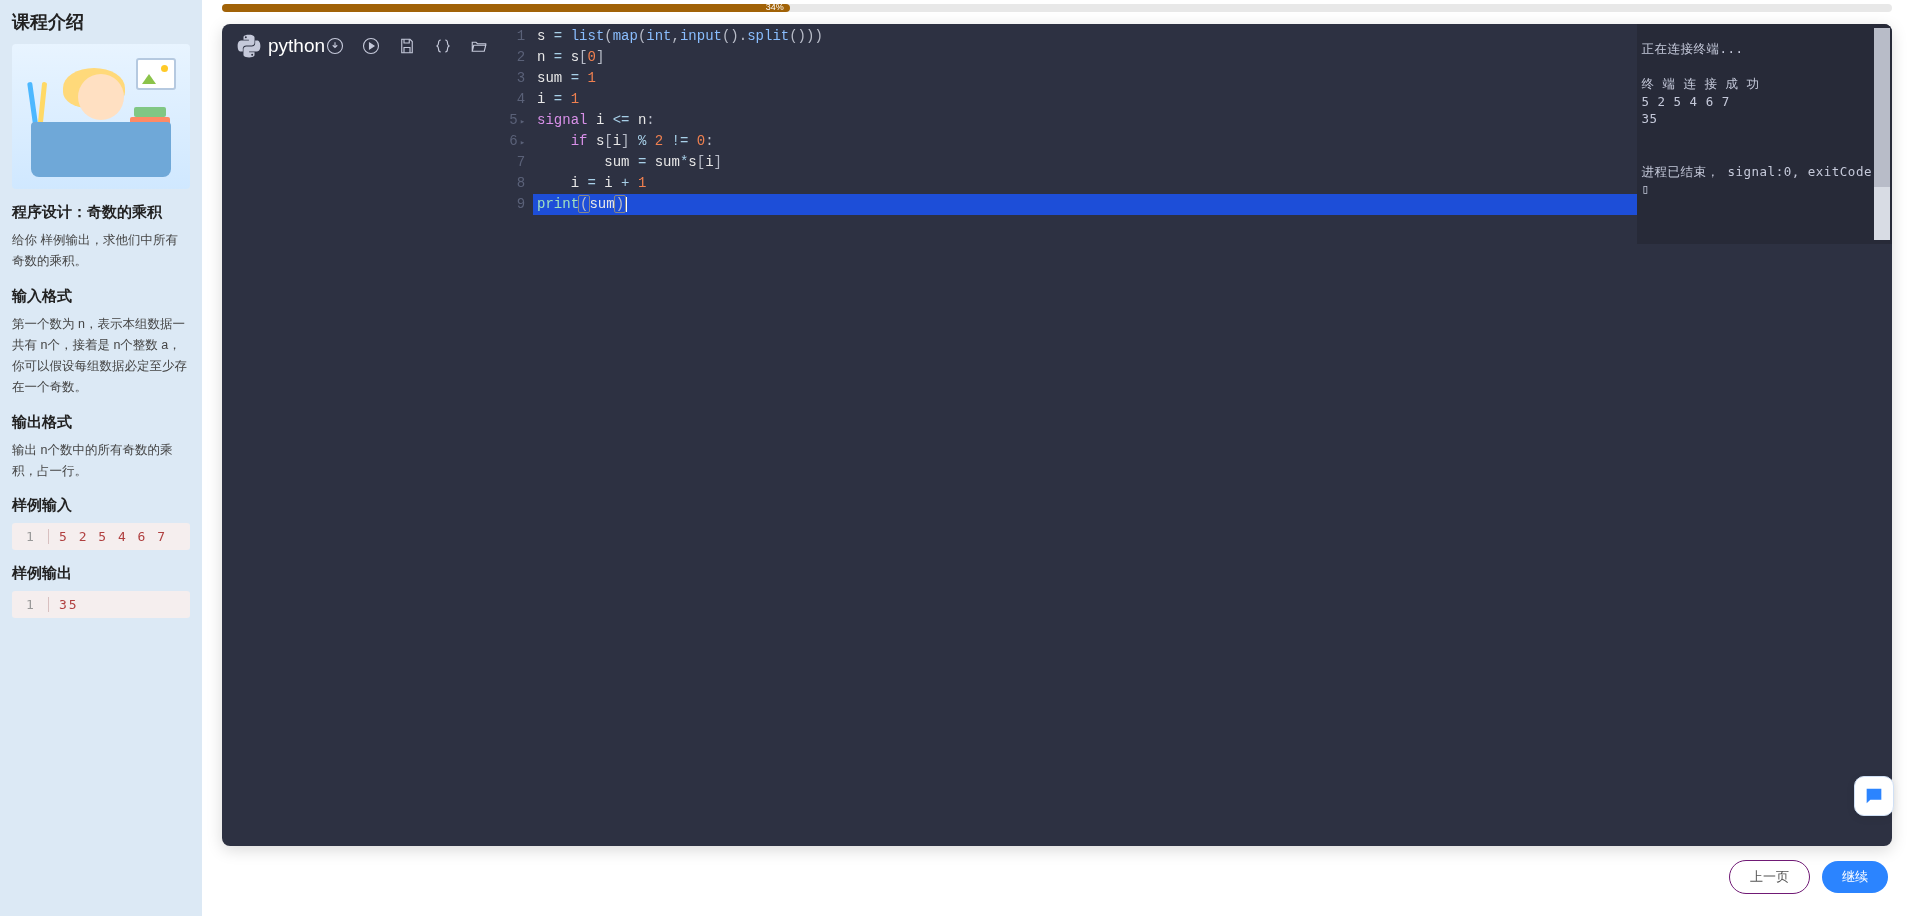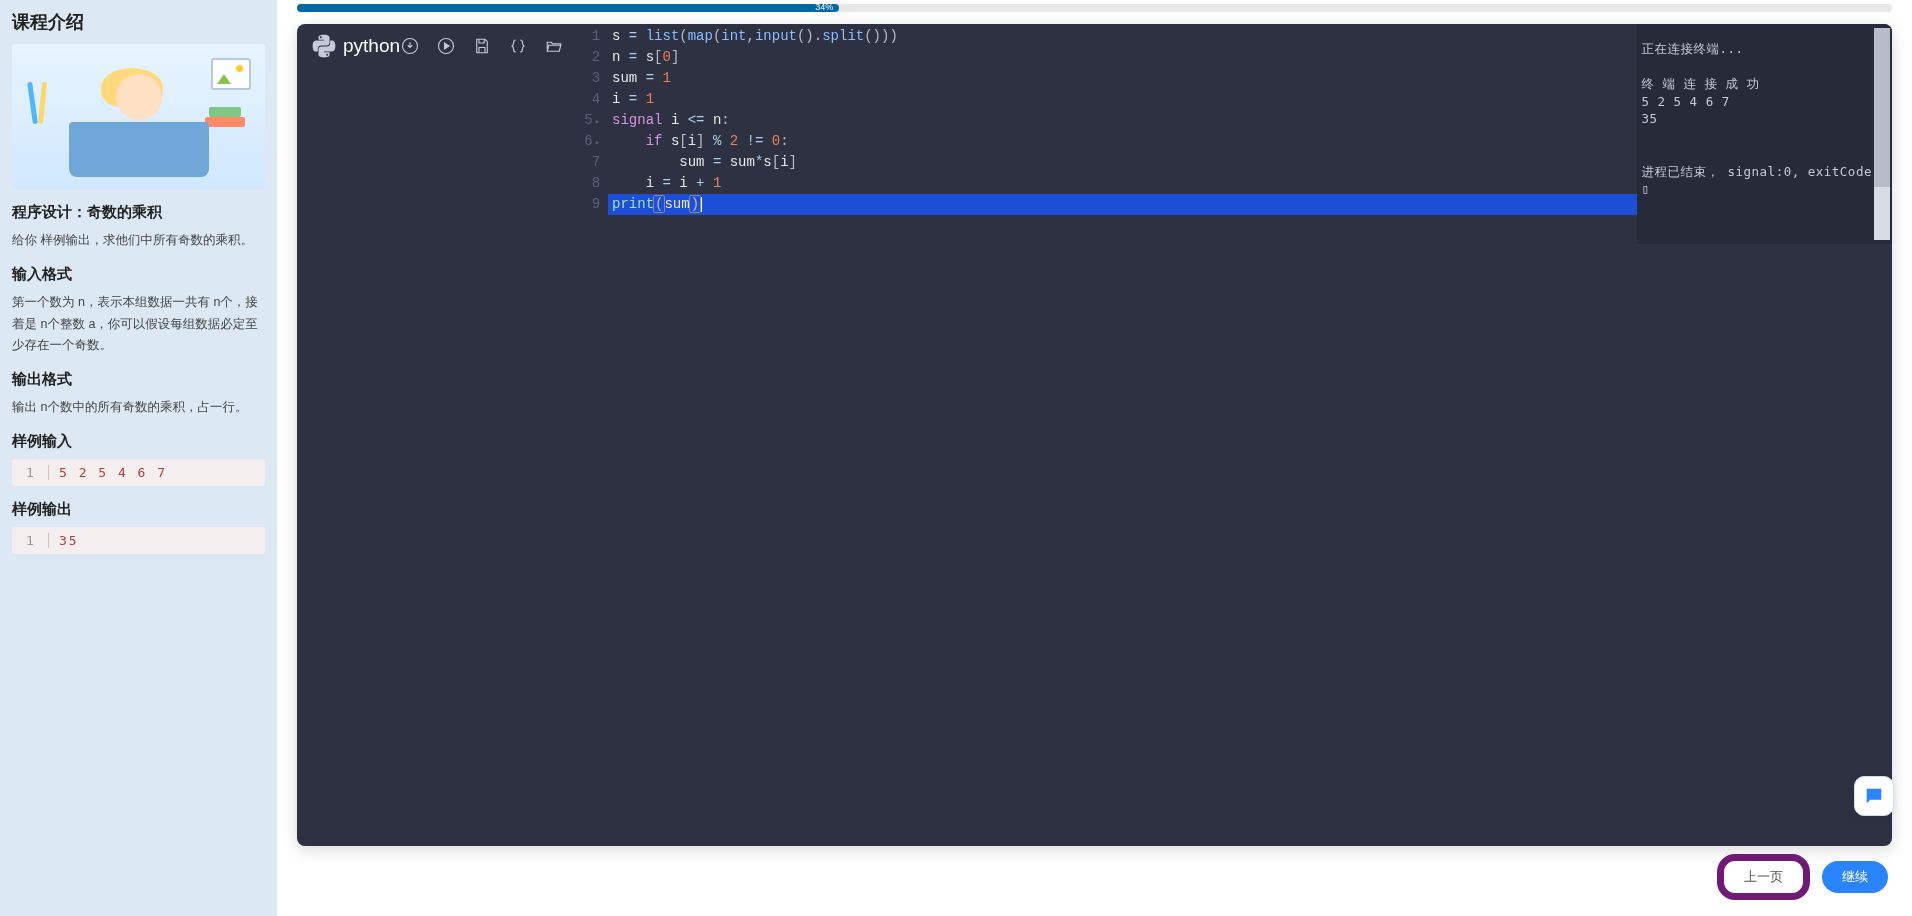--- a/index.html
+++ b/index.html
@@ -1,18 +1,18 @@
 <!DOCTYPE html>
 <html><head>
 <meta charset="utf-8">
 <style>
 * { margin: 0; padding: 0; box-sizing: border-box; }
 body { font-family: "Microsoft YaHei", -apple-system, sans-serif; background: #fff; display: flex; height: 100vh; overflow: hidden; }
 
-.sidebar { width: 277px; background: #dce9f5; padding: 10px 12px; overflow-y: auto; font-size: 13px; color: #333; }
+.sidebar { width: 202px; background: #dce9f5; padding: 10px 12px; overflow-y: auto; font-size: 13px; color: #333; }
 .sidebar h2 { font-size: 18px; font-weight: bold; margin-bottom: 10px; color: #222; }
 .sidebar h3 { font-size: 15px; font-weight: bold; margin: 14px 0 8px; color: #222; }
 .sidebar p { font-size: 12.5px; line-height: 1.7; color: #444; margin-bottom: 6px; }
 .illustration { width: 100%; height: 145px; background: linear-gradient(180deg, #e8f4ff 0%, #d0e8ff 100%); border-radius: 4px; margin-bottom: 12px; position: relative; overflow: hidden; }
 .illust-desk { position: absolute; bottom: 12px; left: 50%; transform: translateX(-50%); width: 140px; height: 55px; background: #6fa8d8; border-radius: 4px 4px 8px 8px; }
 .illust-girl { position:absolute; bottom:55px; left:50%; transform:translateX(-50%); width:60px; height:60px; }
 .illust-head { width:46px; height:46px; background:#ffe0c2; border-radius:50%; margin:0 auto; position:relative; }
 .illust-hair { position:absolute; top:-6px; left:-8px; width:62px; height:40px; background:#ffd97a; border-radius:50% 50% 40% 40%; }
 .illust-pencils { position:absolute; left:18px; bottom:62px; width:22px; height:45px; }
 .illust-pencils::before,.illust-pencils::after{content:"";position:absolute;width:5px;height:42px;border-radius:2px;}
@@ -24,21 +24,21 @@
 .illust-pic{position:absolute;right:14px;top:14px;width:40px;height:32px;background:#fff;border:2px solid #b5c9e0;border-radius:3px;}
 .illust-pic::before{content:"";position:absolute;bottom:4px;left:4px;width:14px;height:10px;background:#8bc34a;clip-path:polygon(0 100%,50% 0,100% 100%);}
 .illust-pic::after{content:"";position:absolute;top:5px;right:6px;width:7px;height:7px;background:#ffca28;border-radius:50%;}
 
 .sample-box { background: #f5eeee; border-radius: 3px; padding: 6px 0; margin-top: 6px; display: flex; align-items: center; }
 .sample-ln { width: 36px; text-align: center; color: #999; font-family: Consolas, monospace; font-size: 13px; }
 .sample-txt { flex: 1; padding-left: 10px; color: #b04040; font-family: Consolas, monospace; font-size: 13px; border-left: 1px solid #d8c0c0; letter-spacing: 2px; }
 
 .main { flex: 1; display: flex; flex-direction: column; padding: 0 20px 20px; position: relative; overflow: hidden; }
 .progress-wrap { height: 8px; background: #e8e8e8; border-radius: 4px; margin: 4px 0 12px; position: relative; }
-.progress-bar { height: 100%; background: #0369a1; border-radius: 4px; position: relative; padding-left: 42px; }
+.progress-bar { height: 100%; background: #a16207; border-radius: 4px; position: relative; padding-left: 42px; }
 .progress-label { position: absolute; right: 6px; top: -2px; font-size: 9px; color: #fff; }
 
 .editor-shell { flex: 1; background: #2d3142; border-radius: 8px; display: flex; flex-direction: row; overflow: hidden; box-shadow: 0 4px 16px rgba(0,0,0,0.15); min-height: 0; }
 .editor-header { height: 44px; display: flex; align-items: center; padding: 0 14px; justify-content: space-between; }
 .py-logo { display: flex; align-items: center; gap: 6px; color: #fff; font-size: 19px; font-weight: 500; }
 .py-icon { width: 26px; height: 26px; position: relative; }
 .py-icon svg { width: 100%; height: 100%; }
 .toolbar-icons { display: flex; gap: 16px; }
 .toolbar-icons .ico { width: 20px; height: 20px; cursor: pointer; color: #a8acbd; display:flex; align-items:center; justify-content:center; }
 .toolbar-icons .ico svg { width: 18px; height: 18px; stroke: #c5c9da; fill: none; stroke-width: 1.5; }
@@ -59,21 +59,21 @@
 .t-punct { color: #b8bcc8; }
 .bracket-hl { border:1px solid #888; border-radius:2px; padding:0 1px; margin:0 -1px; }
 .cursor::after { content:""; display:inline-block; width:1px; height:15px; background:#fff; vertical-align:middle; margin-left:1px; animation: blink 1s steep-end infinite; }
 
 .terminal { height: 220px; background: #272a38; color: #c5c9da; font-family: Consolas, monospace; font-size: 12.5px; padding: 16px 4px; line-height: 1.4; position: relative; white-space: pre; letter-spacing: 0.5px; }
 .terminal .scrollbar { position:absolute; right:2px; top:4px; bottom:4px; width:16px; background:#d8dce4; }
 .terminal .thumb { width:100%; height:75%; background:#b8bcc8; }
 
 .footer-btns { height: 50px; display: flex; justify-content: flex-end; align-items: center; gap: 12px; padding: 12px 4px 0; }
 .btn { padding: 7px 20px; border-radius: 18px; font-size: 13px; cursor: pointer; border: none; }
-.btn-secondary { background: #fff; border: 7px solid #701a75; color: #555; }
+.btn-secondary { background: #fff; border: 1px solid #701a75; color: #555; }
 .btn-primary { background: #2b84ff; color: #fff; }
 
 .float-help { position: fixed; right: 18px; bottom: 100px; width: 40px; height: 40px; background: #fff; border: 1px solid #d0e0f5; border-radius: 10px; display: flex; align-items: center; justify-content: center; box-shadow: 0 2px 8px rgba(0,0,0,0.08); cursor: pointer; }
 .float-help svg { width: 22px; height: 22px; fill: #2b84ff; }
 </style>
 </head>
 <body>
 
 <aside class="sidebar">
   <h2>课程介绍</h2>

